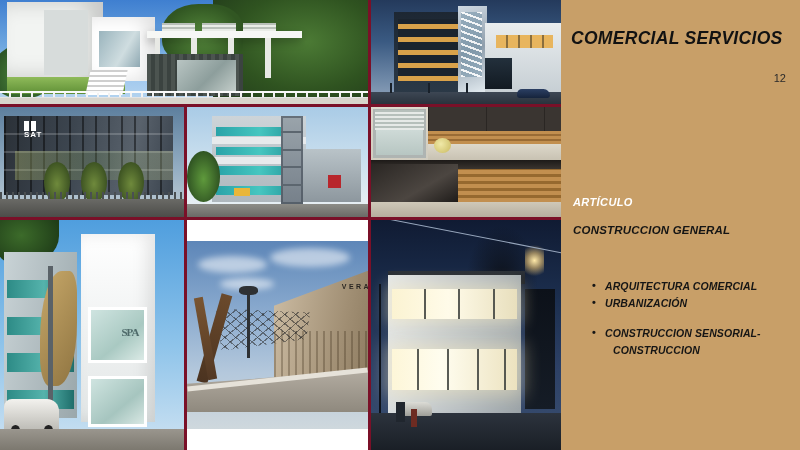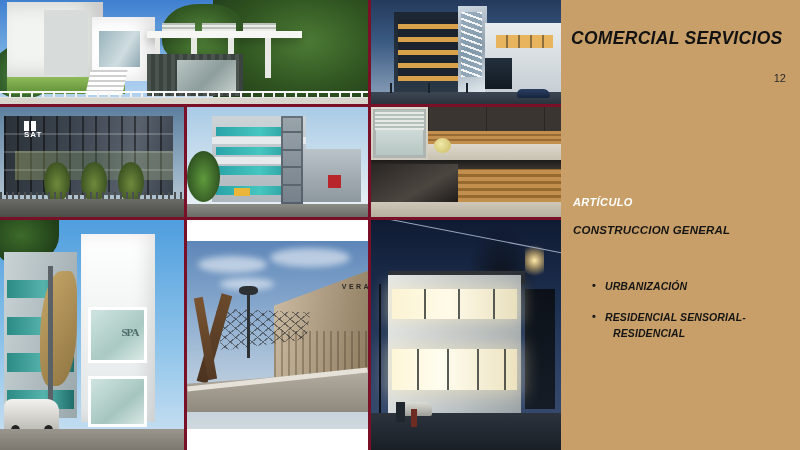--- a/index.html
+++ b/index.html
@@ -451,21 +451,22 @@
       </div>
     </div>
   </div>
 
   <div class="panel">
     <div class="title">COMERCIAL SERVICIOS</div>
     <div class="pagenum">12</div>
     <div class="kicker">ARTÍCULO</div>
     <div class="subtitle">CONSTRUCCION GENERAL</div>
     <ul class="bullets">
+      <li><span>ARQUITECTURA COMERCIAL</span></li>
       <li><span>URBANIZACIÓN</span></li>
       <li class="gap">
-        <span>RESIDENCIAL SENSORIAL-</span>
-        <span class="l2">RESIDENCIAL</span>
+        <span>CONSTRUCCION SENSORIAL-</span>
+        <span class="l2">CONSTRUCCION</span>
       </li>
     </ul>
   </div>
 
 </div>
 
 </body></html>

